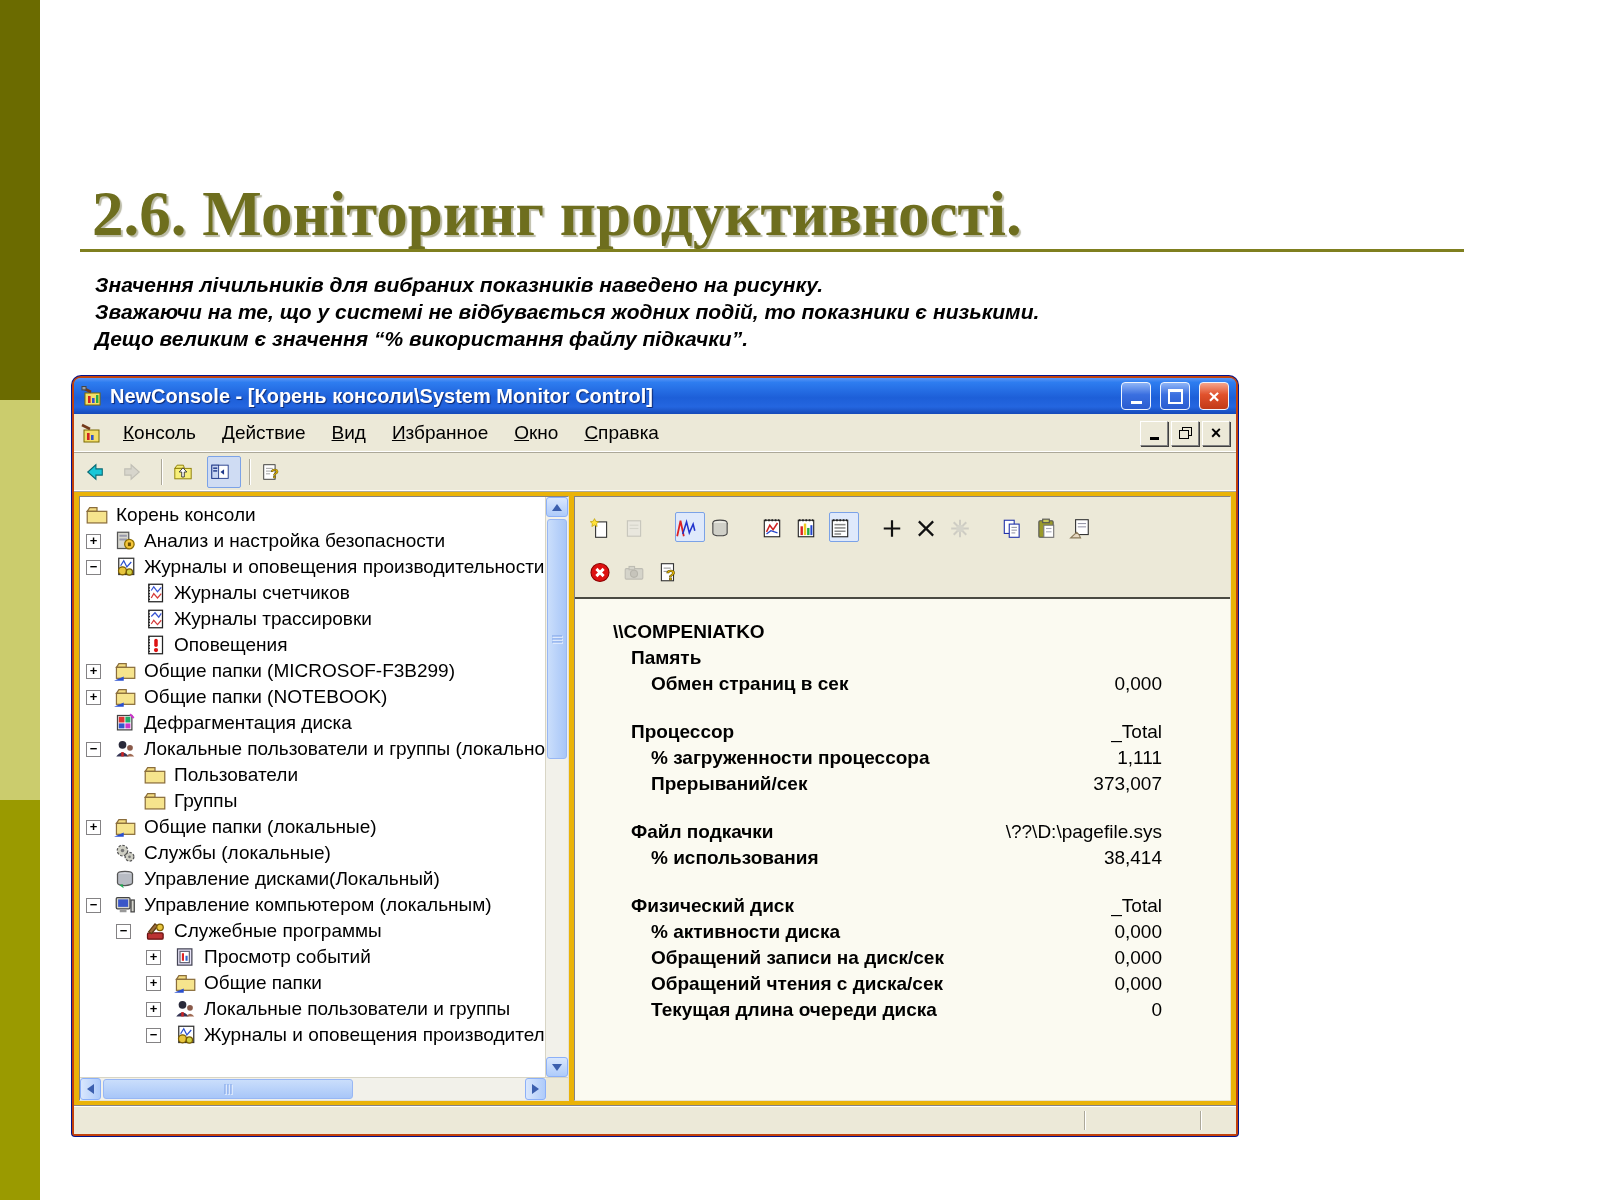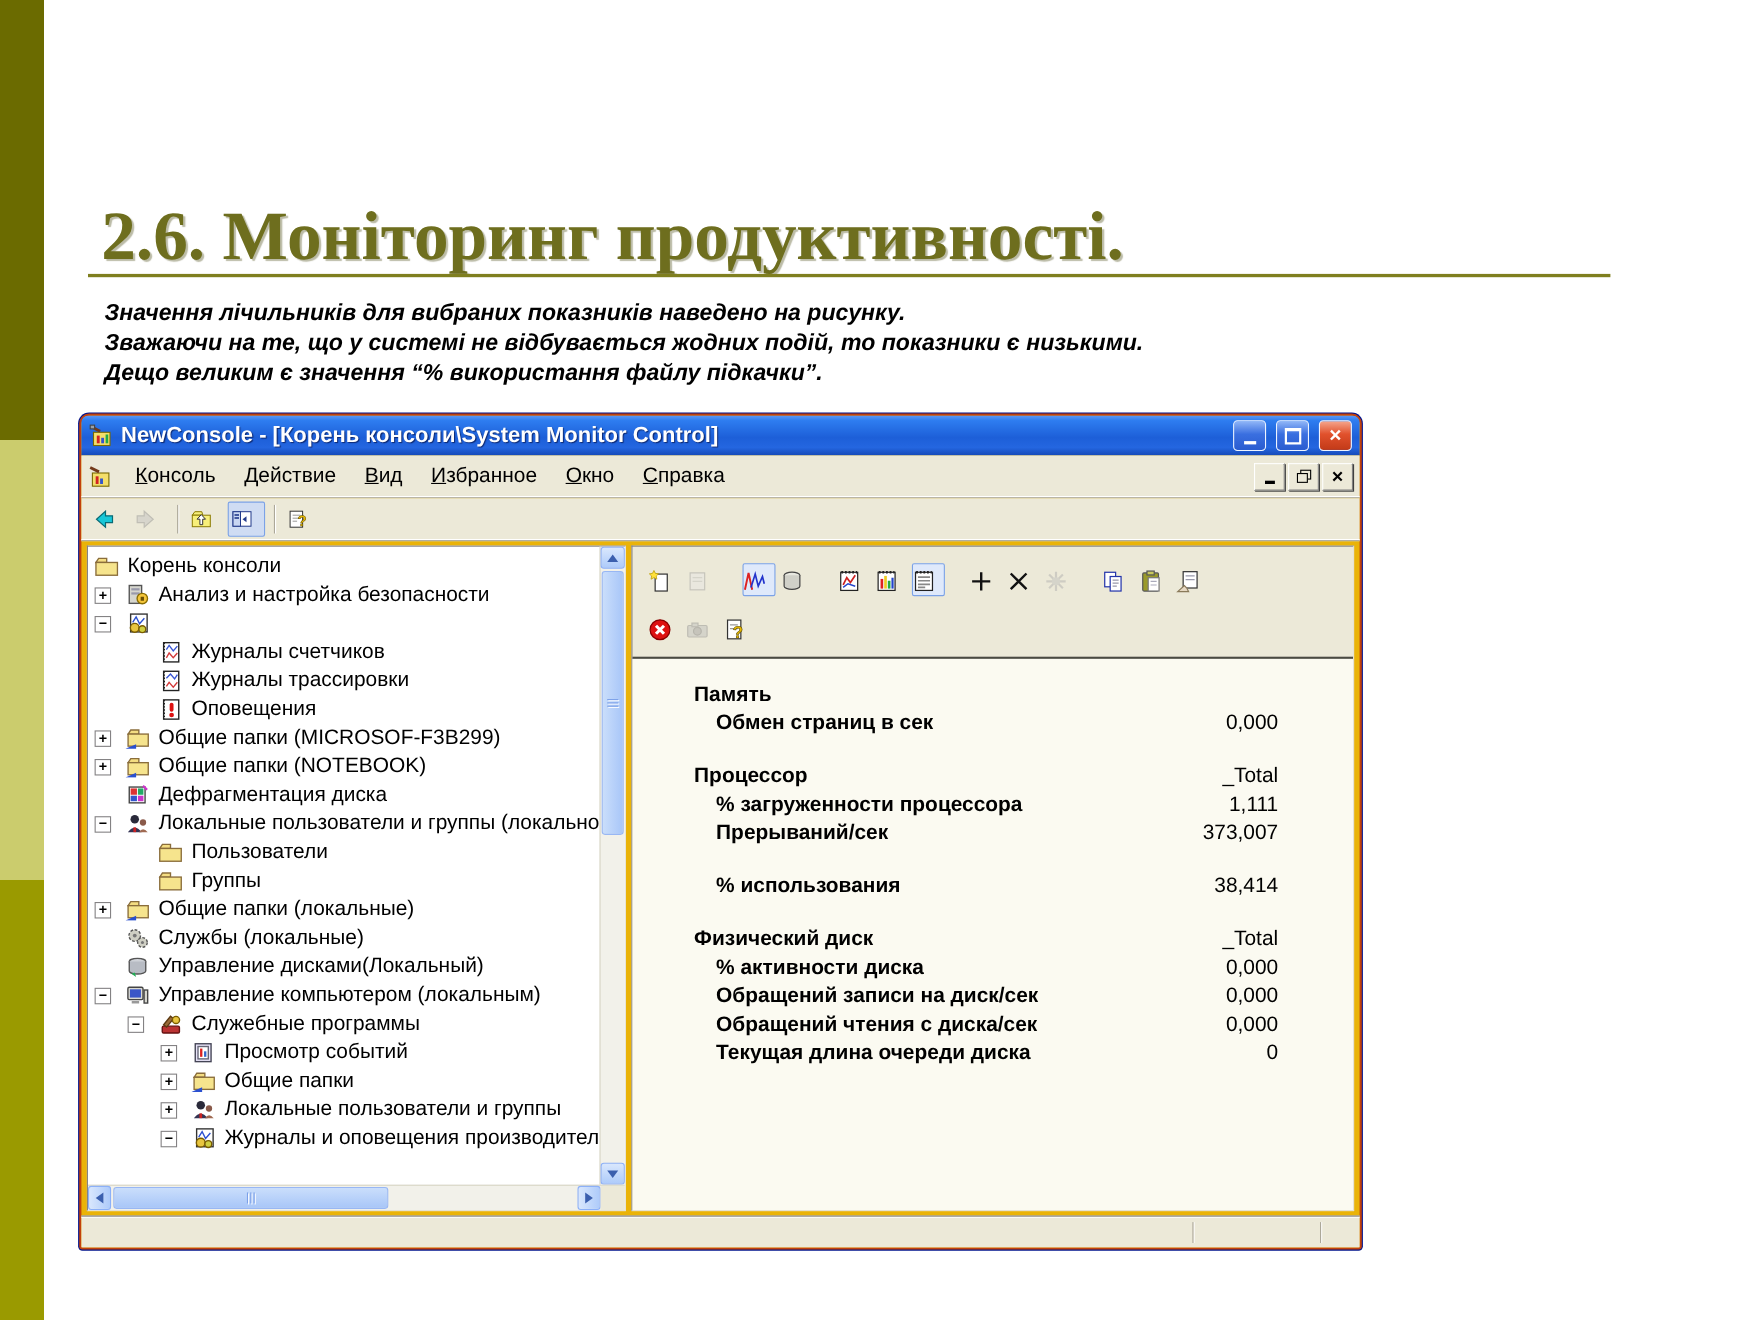--- a/index.html
+++ b/index.html
@@ -252,20 +252,21 @@
                 <span class="expand">−</span>
               </span>
               <span class="ticon">
                 <svg viewBox="0 0 16 16">
                   <rect x="3" y="1" width="12" height="13" fill="#fff" stroke="#333"></rect>
                   <polyline points="4.5,7 7,3 9.5,8 13,4" fill="none" stroke="#2a4fd0"></polyline>
                   <circle cx="6" cy="11" r="3.2" fill="#e8c53e" stroke="#7a5c00"></circle>
                   <circle cx="11.5" cy="12" r="2.5" fill="#cfcf40" stroke="#7a5c00"></circle>
                 </svg>
               </span>
+              <span class="tree-label">Журналы и оповещения производительности</span>
             </div>
             <div class="tree-row" style="padding-left: 30px;">
               <span class="expand-slot"></span>
               <span class="ticon">
                 <svg viewBox="0 0 16 16">
                   <rect x="3" y="1" width="11" height="14" fill="#fff" stroke="#222"></rect>
                   <line x1="3.5" y1="1" x2="3.5" y2="15" stroke="#222" stroke-dasharray="1,1.3"></line>
                   <polyline points="5,6 7,3 10,7 13,3.5" stroke="#3a56d4" fill="none"></polyline>
                   <polyline points="5,12 7,8.5 10,12 13,8.5" stroke="#d43a3a" fill="none"></polyline>
                 </svg>
@@ -682,20 +683,24 @@
                   <line x1="6" y1="6" x2="12.5" y2="6" stroke="#999"></line>
                   <line x1="6" y1="9" x2="12.5" y2="9" stroke="#999"></line>
                   <text x="12.5" y="17" font-size="14" font-weight="bold" fill="#e8b800" stroke="#5a4a00" stroke-width="0.5" text-anchor="middle">?</text>
                 </svg>
               </span>
             </span>
           </div>
       </div>
       <div class="report">
           <div class="rep-row">
+            <span class="rep-label ind0 b">\\COMPENIATKO</span>
+            <span class="rep-val"></span>
+          </div>
+          <div class="rep-row">
             <span class="rep-label ind1 b">Память</span>
             <span class="rep-val"></span>
           </div>
           <div class="rep-row">
             <span class="rep-label ind2 b">Обмен страниц в сек</span>
             <span class="rep-val">0,000</span>
           </div>
           <div class="rep-row spacer"></div>
           <div class="rep-row">
             <span class="rep-label ind1 b">Процессор</span>
@@ -703,20 +708,24 @@
           </div>
           <div class="rep-row">
             <span class="rep-label ind2 b">% загруженности процессора</span>
             <span class="rep-val">1,111</span>
           </div>
           <div class="rep-row">
             <span class="rep-label ind2 b">Прерываний/сек</span>
             <span class="rep-val">373,007</span>
           </div>
           <div class="rep-row spacer"></div>
+          <div class="rep-row">
+            <span class="rep-label ind1 b">Файл подкачки</span>
+            <span class="rep-val b">\??\D:\pagefile.sys</span>
+          </div>
           <div class="rep-row">
             <span class="rep-label ind2 b">% использования</span>
             <span class="rep-val">38,414</span>
           </div>
           <div class="rep-row spacer"></div>
           <div class="rep-row">
             <span class="rep-label ind1 b">Физический диск</span>
             <span class="rep-val b">_Total</span>
           </div>
           <div class="rep-row">

